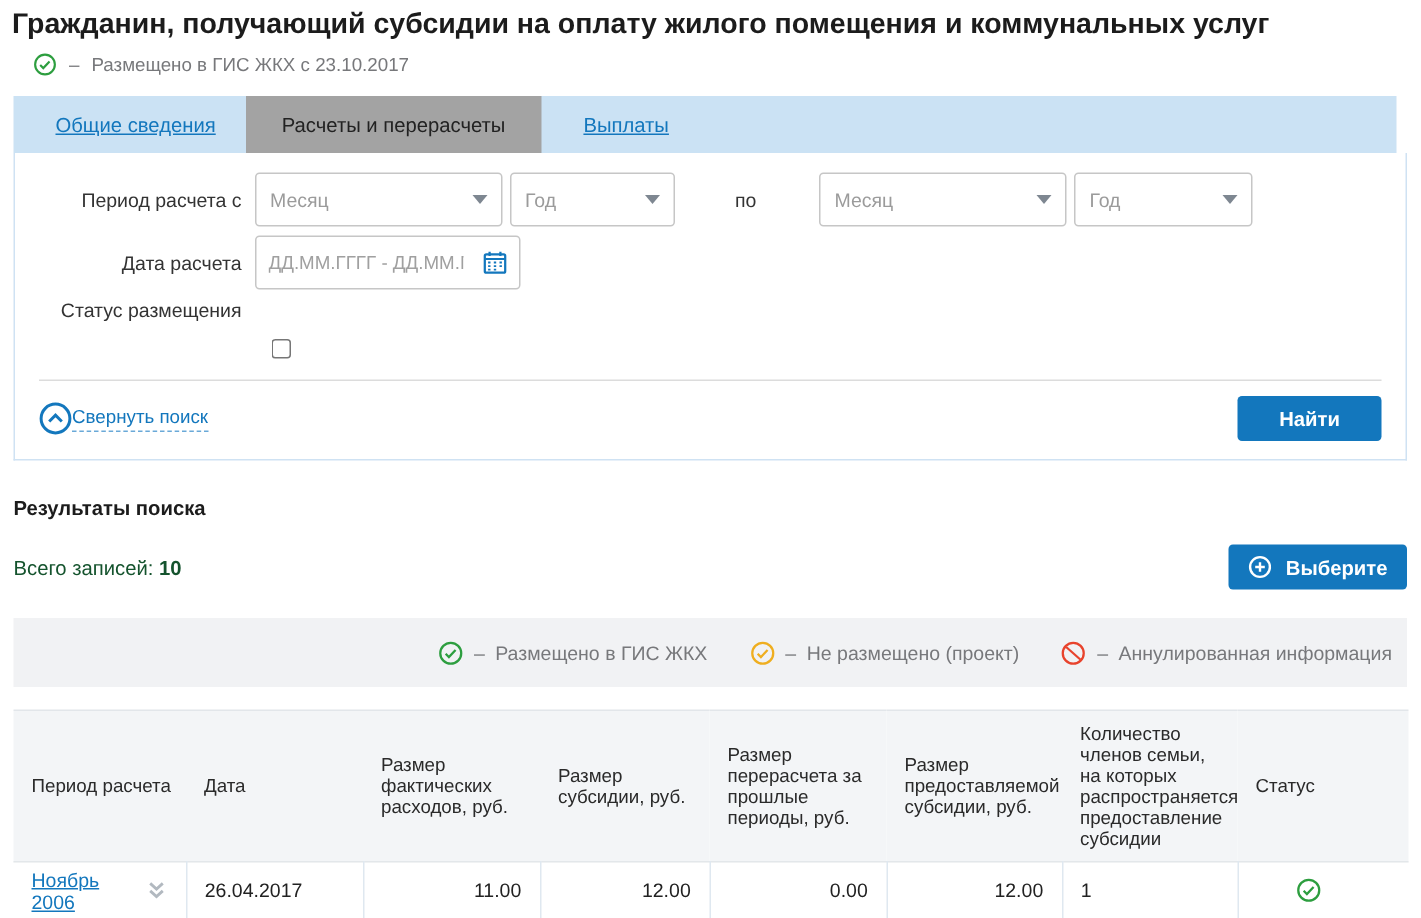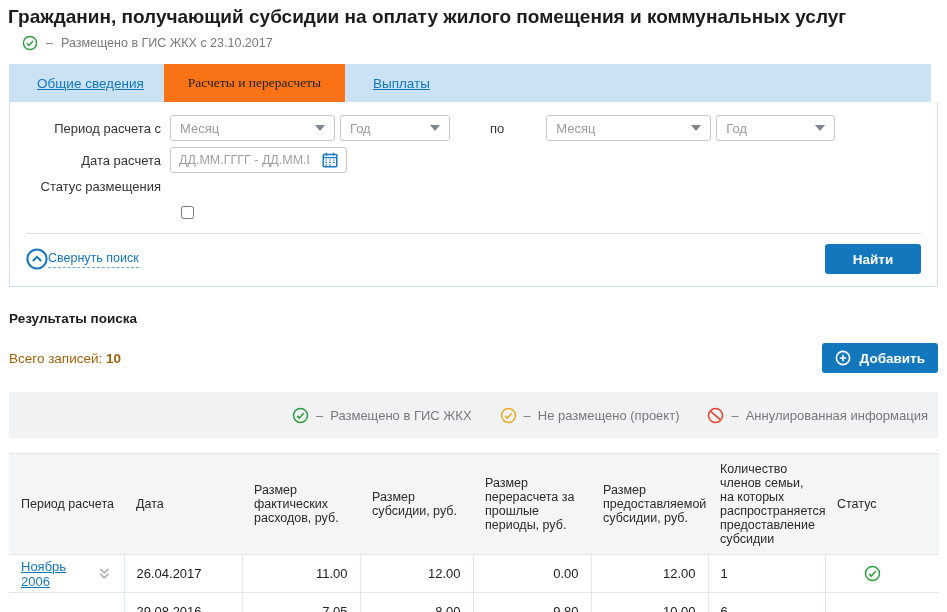--- a/index.html
+++ b/index.html
@@ -9,27 +9,27 @@
 
   
   .title { font-size:19px; font-weight:bold; color:#1c1c1c; padding:5px 10px 0 8px; line-height:23px; }
   .status-line { display:flex; align-items:center; gap:8px; margin:7px 0 0 22px; color:#77787b; font-size:12.5px; }
   .status-line .ico { width:16px; height:16px; flex:0 0 auto; }
 
   
   .tabbar { margin:13px 9px 0 9px; width:922px; height:38px; background:#cbe2f4; display:flex; align-items:stretch; }
   .tab { display:flex; align-items:center; padding:0 20px; font-size:13.5px; cursor:pointer; }
   .tab.link { color:#1377bd; text-decoration:underline; margin-left:8px; }
-  .tab.active { background:#f97316; color:#222; text-decoration:none; padding:0 24px;font-family:Liberation Serif, serif; }
+  .tab.active { background:#a3a3a3; color:#222; text-decoration:none; padding:0 24px; }
 
   
   .panel { margin:0 9px; width:929px; border:1px solid #cfe2f3; border-top:none; background:#fff; padding-top:13px; }
   .frow { display:flex; align-items:center; margin-bottom:6px; }
   .flabel { width:160px; text-align:right; font-size:13px; color:#333; padding-right:9px; flex:0 0 auto; }
-  .ctrl { height:26px; border:1px solid #c6c6c6; border-radius:3px; background:#fff; display:flex; align-items:center; font-size:13px; }
+  .ctrl { height:36px; border:1px solid #c6c6c6; border-radius:3px; background:#fff; display:flex; align-items:center; font-size:13px; }
   .select { justify-content:space-between; padding:0 9px; cursor:pointer; }
   .select .ph { color:#9b9b9b; }
   .select .ph.dark { color:#555; }
   .arrow { width:0; height:0; border-left:5px solid transparent; border-right:5px solid transparent; border-top:6px solid #7e8791; margin-left:10px; }
   .w165 { width:165px; } .w110 { width:110px; } .w119 { width:119px; } .w215 { width:215px; }
   .po { font-size:13px; color:#333; margin:0 14px 0 40px; }
   .gap5 { margin-left:5px; }
   .datewrap { width:177px; padding:0 8px; justify-content:space-between; }
   .datewrap input { border:none; outline:none; width:130px; font-size:12.5px; color:#333; font-family:"Liberation Sans",sans-serif; }
   .datewrap input::placeholder { color:#a0a0a0; }
@@ -40,21 +40,21 @@
   .panel-foot { display:flex; align-items:center; justify-content:space-between; padding:10px 16px 12px 16px; }
   .collapse { display:flex; align-items:center; gap:0; cursor:pointer; }
   .collapse .circ { width:22px; height:22px; flex:0 0 auto; }
   .collapse .lbl { font-size:12.5px; color:#1377bd; border-bottom:1px dashed #6aa9d8; padding-bottom:2px; }
   .btn { background:#1377bd; color:#fff; font-weight:bold; font-size:13.5px; border:none; border-radius:3px; height:30px; cursor:pointer; font-family:"Liberation Sans",sans-serif; }
   .btn-find { width:96px; }
 
   
   .results-head { font-size:13.5px; font-weight:bold; color:#1c1c1c; margin:24px 0 0 9px; }
   .results-row { display:flex; align-items:center; justify-content:space-between; margin:17px 9px 0 9px; }
-  .total { font-size:13.5px; color:#a16207; }
+  .total { font-size:13.5px; color:#14532d; }
   .total b { font-weight:bold; }
   .btn-add { display:flex; align-items:center; gap:9px; padding:0 13px; }
   .btn-add .plus { width:16px; height:16px; }
 
   
   .legend { margin:19px 9px 0 9px; width:929px; height:46px; background:#f1f2f4; display:flex; align-items:center; justify-content:flex-end; gap:28px; padding-right:10px; }
   .litem { display:flex; align-items:center; gap:7px; color:#77787b; font-size:13px; }
   .litem .ico { width:17px; height:17px; }
 
   
@@ -166,21 +166,21 @@
   <div class="results-row">
     <div class="total">
       <span>Всего записей:</span>
       <b>10</b>
     </div>
     <button class="btn btn-add">
       <svg class="plus" viewBox="0 0 16 16">
         <circle cx="8" cy="8" r="6.6" fill="none" stroke="#fff" stroke-width="1.6"></circle>
         <path d="M8 4.8v6.4M4.8 8h6.4" stroke="#fff" stroke-width="1.6"></path>
       </svg>
-      <span>Добавить</span>
+      <span>Выберите</span>
     </button>
   </div>
 
   <div class="legend">
     <div class="litem">
       <svg class="ico" viewBox="0 0 18 18">
         <circle cx="9" cy="9" r="7.4" fill="none" stroke="#2d9e3f" stroke-width="1.6"></circle>
         <path d="M5.4 9.4l2.3 2.3 4.7-5" fill="none" stroke="#2d9e3f" stroke-width="1.6"></path>
       </svg>
       <span>–</span>

